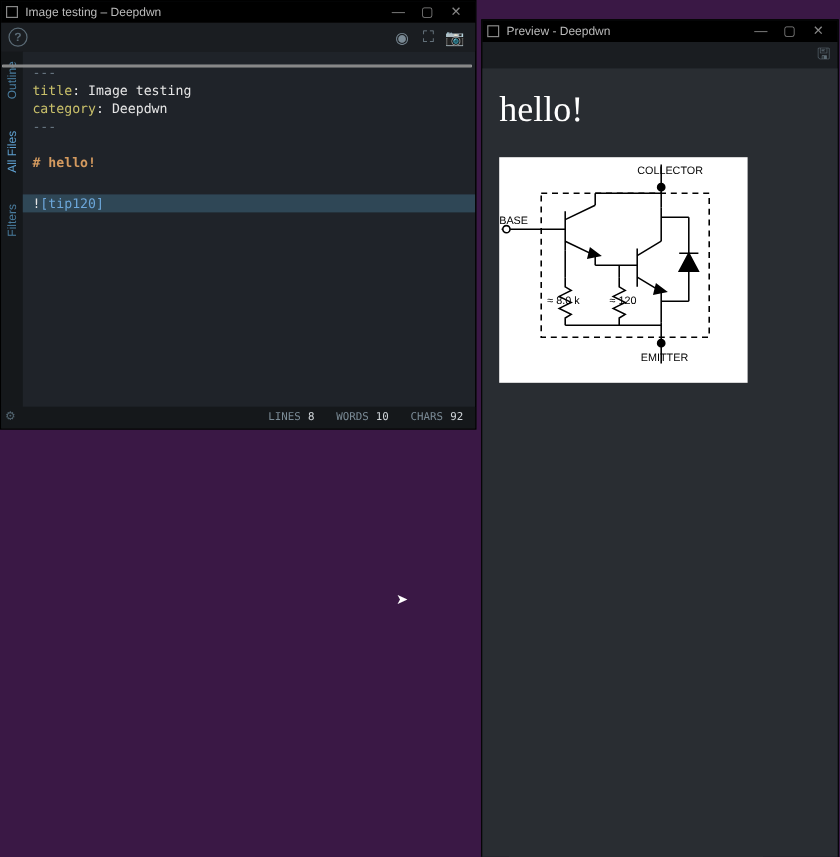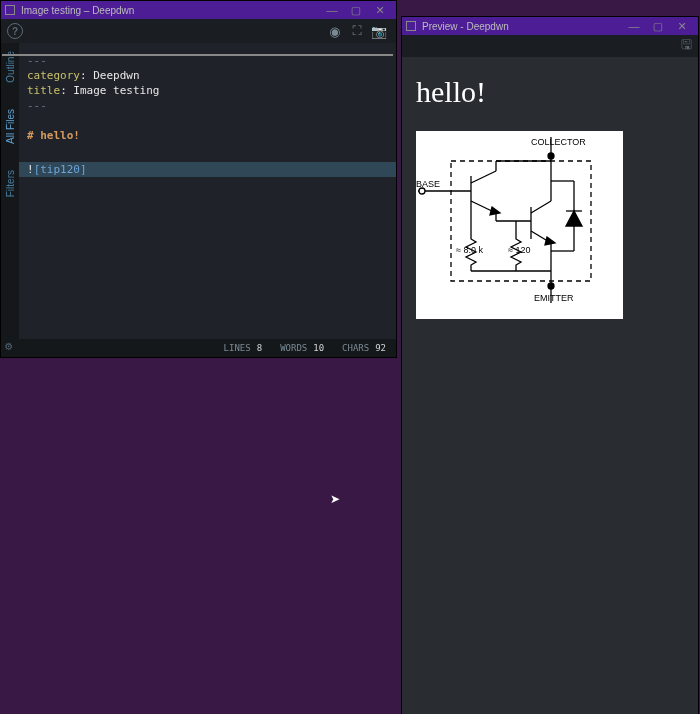--- a/index.html
+++ b/index.html
@@ -15,21 +15,21 @@
     position: absolute;
     background: #1a1d21;
     border: 1px solid #000;
     display: flex;
     flex-direction: column;
   }
   
   #editor-win { left: 0; top: 0; width: 397px; height: 358px; }
   .titlebar {
     height: 18px;
-    background: #4c1d95;
+    background: #000000;
     display: flex; align-items: center;
     padding: 0 4px; color: #ccc;
     font-size: 10px;
   }
   .titlebar .appicon {
     width: 10px; height: 10px;
     border: 1px solid #888;
     margin-right: 6px;
   }
   .titlebar .title { flex: 1; color: #bbb; }
@@ -176,22 +176,22 @@
     <div class="ticon">📷</div>
   </div>
   <div class="ed-body">
     <div class="sidetabs">
       <div class="stab" style="color:#4a7d9f">Outline</div>
       <div class="stab" style="color:#5fa0d0">All Files</div>
       <div class="stab" style="color:#4a7d9f">Filters</div>
     </div>
     <div class="editpane">
       <div class="ln dim">---</div>
+      <div class="ln"><span class="y">title</span><span class="w">: Image testing</span></div>
       <div class="ln"><span class="y">category</span><span class="w">: Deepdwn</span></div>
-      <div class="ln"><span class="y">title</span><span class="w">: Image testing</span></div>
       <div class="ln dim">---</div>
       <div class="ln">&nbsp;</div>
       <div class="ln"><span class="o" style="font-weight:bold"># hello!</span></div>
       <div class="ln">&nbsp;</div>
       <div class="currline">
         <span class="w">!</span>
           <span class="b">[tip120]</span>
       </div>
     </div>
   </div>

